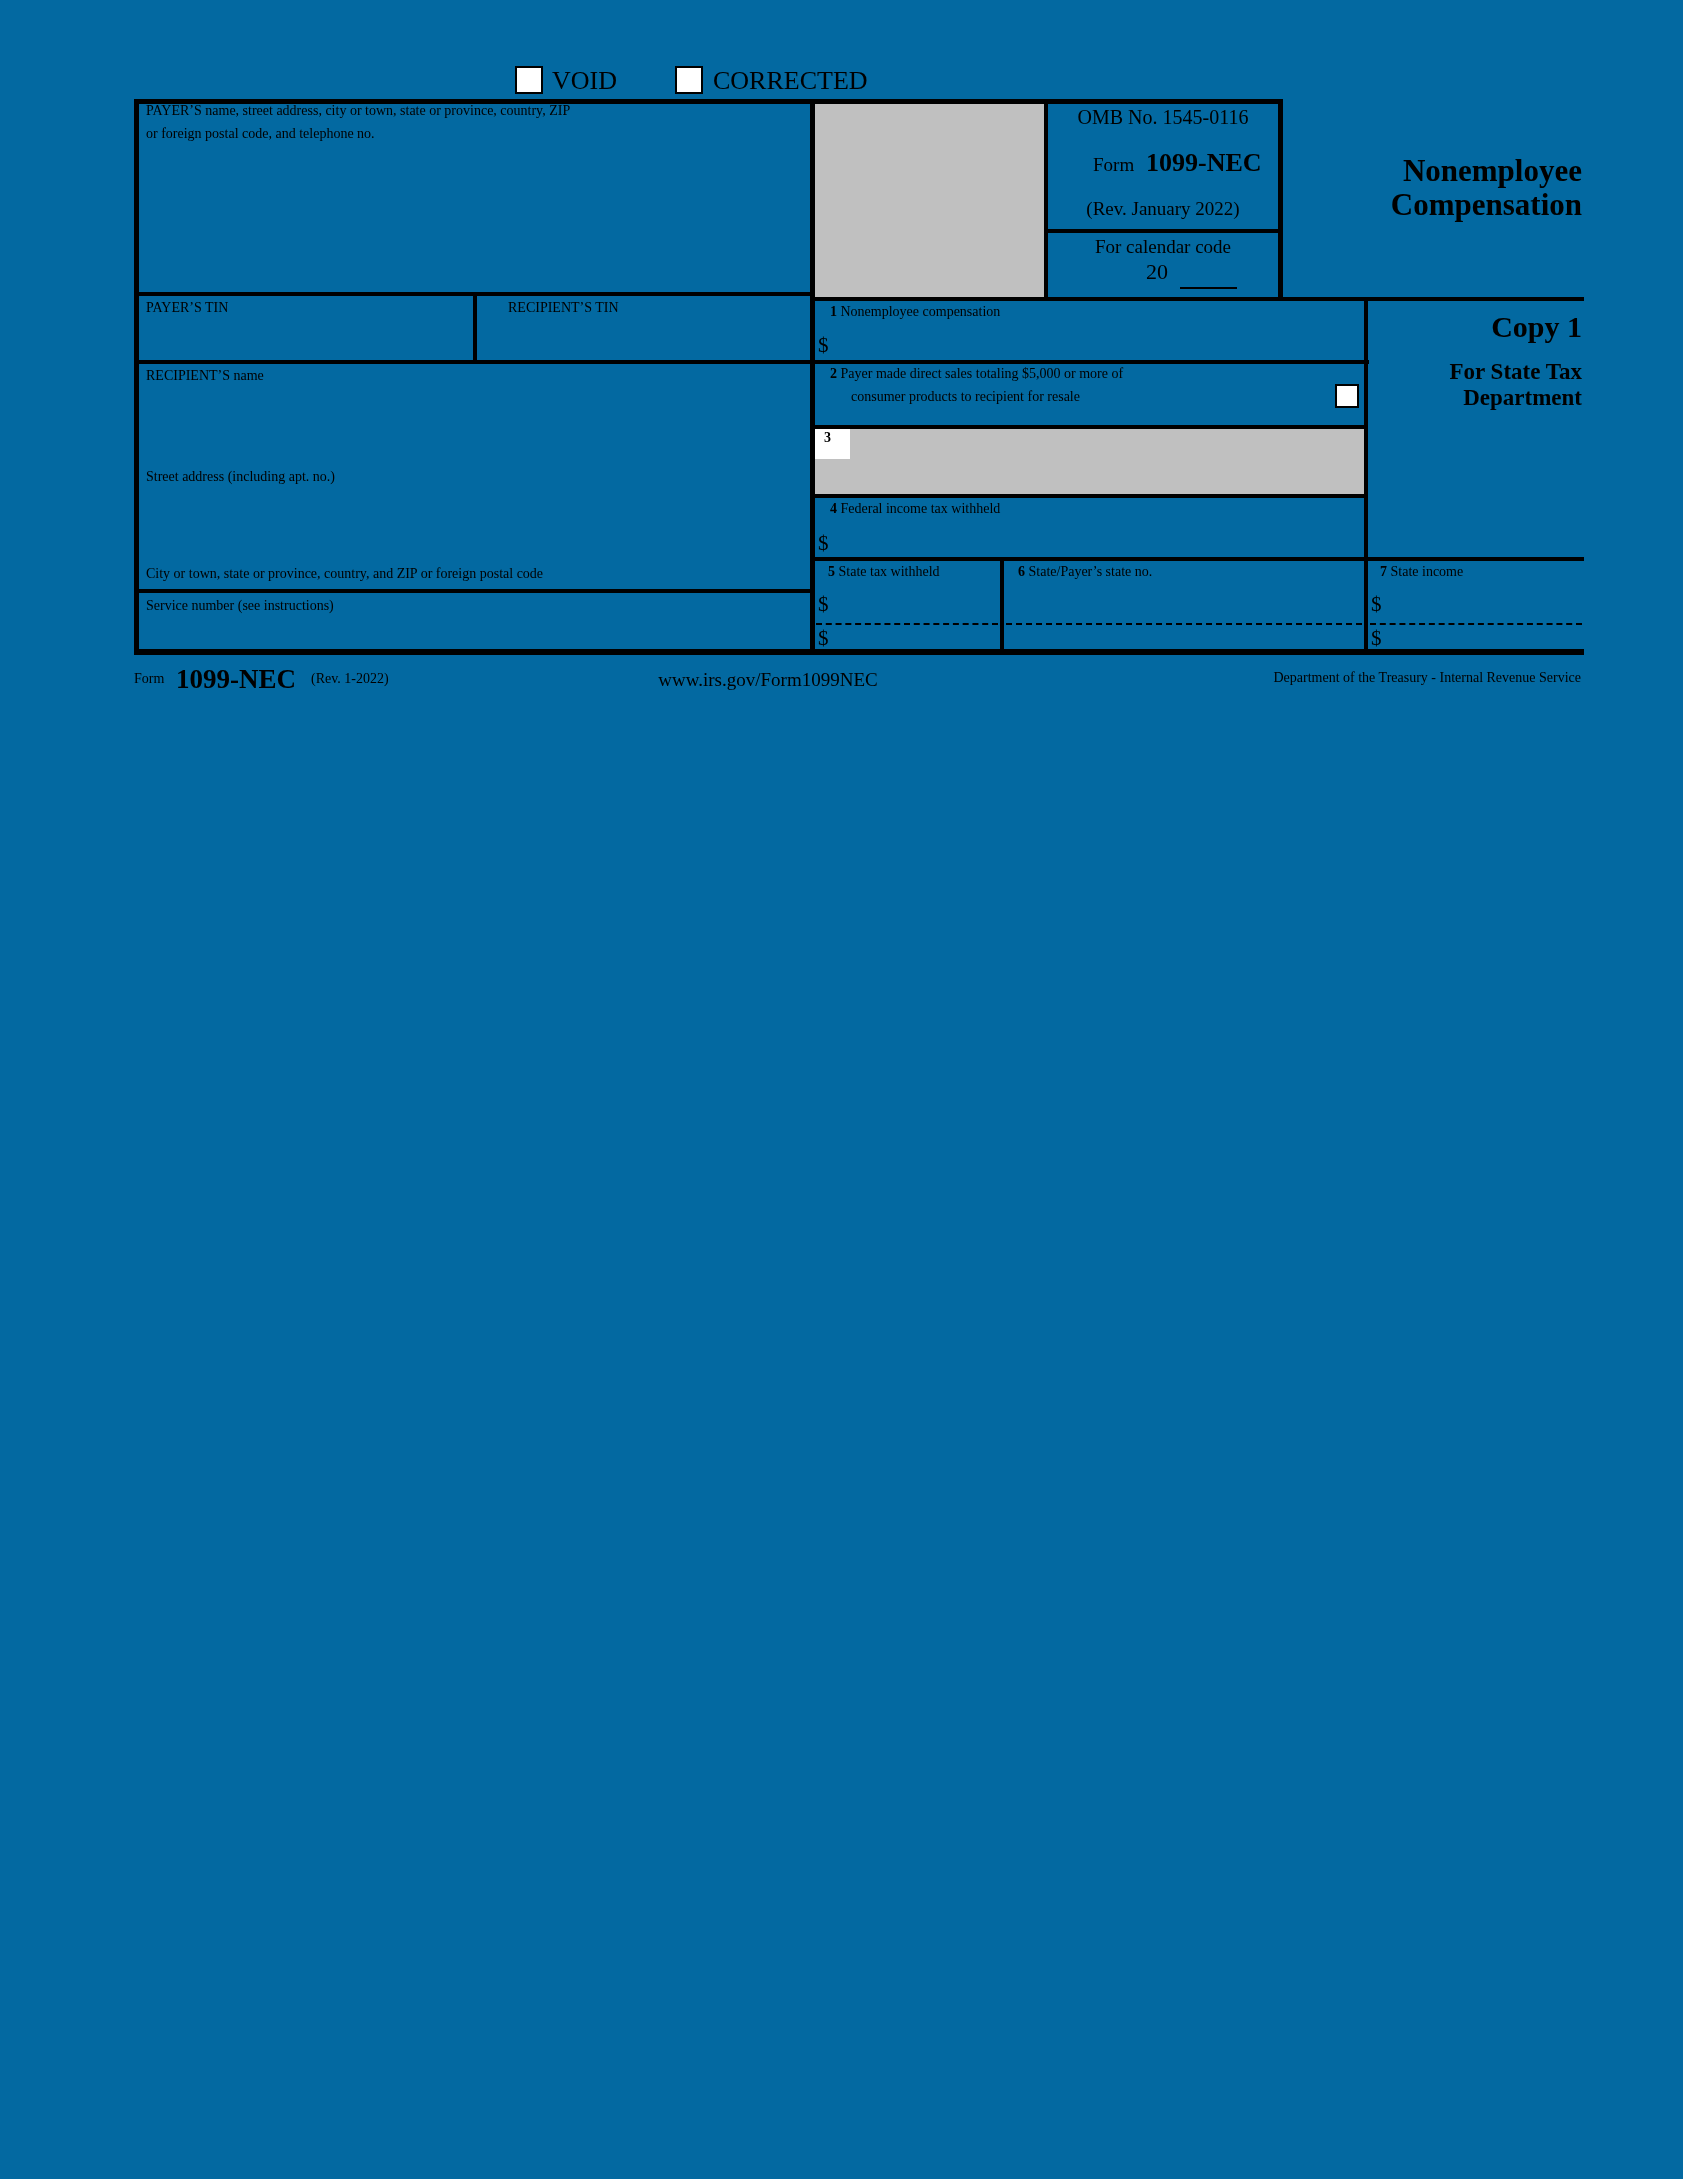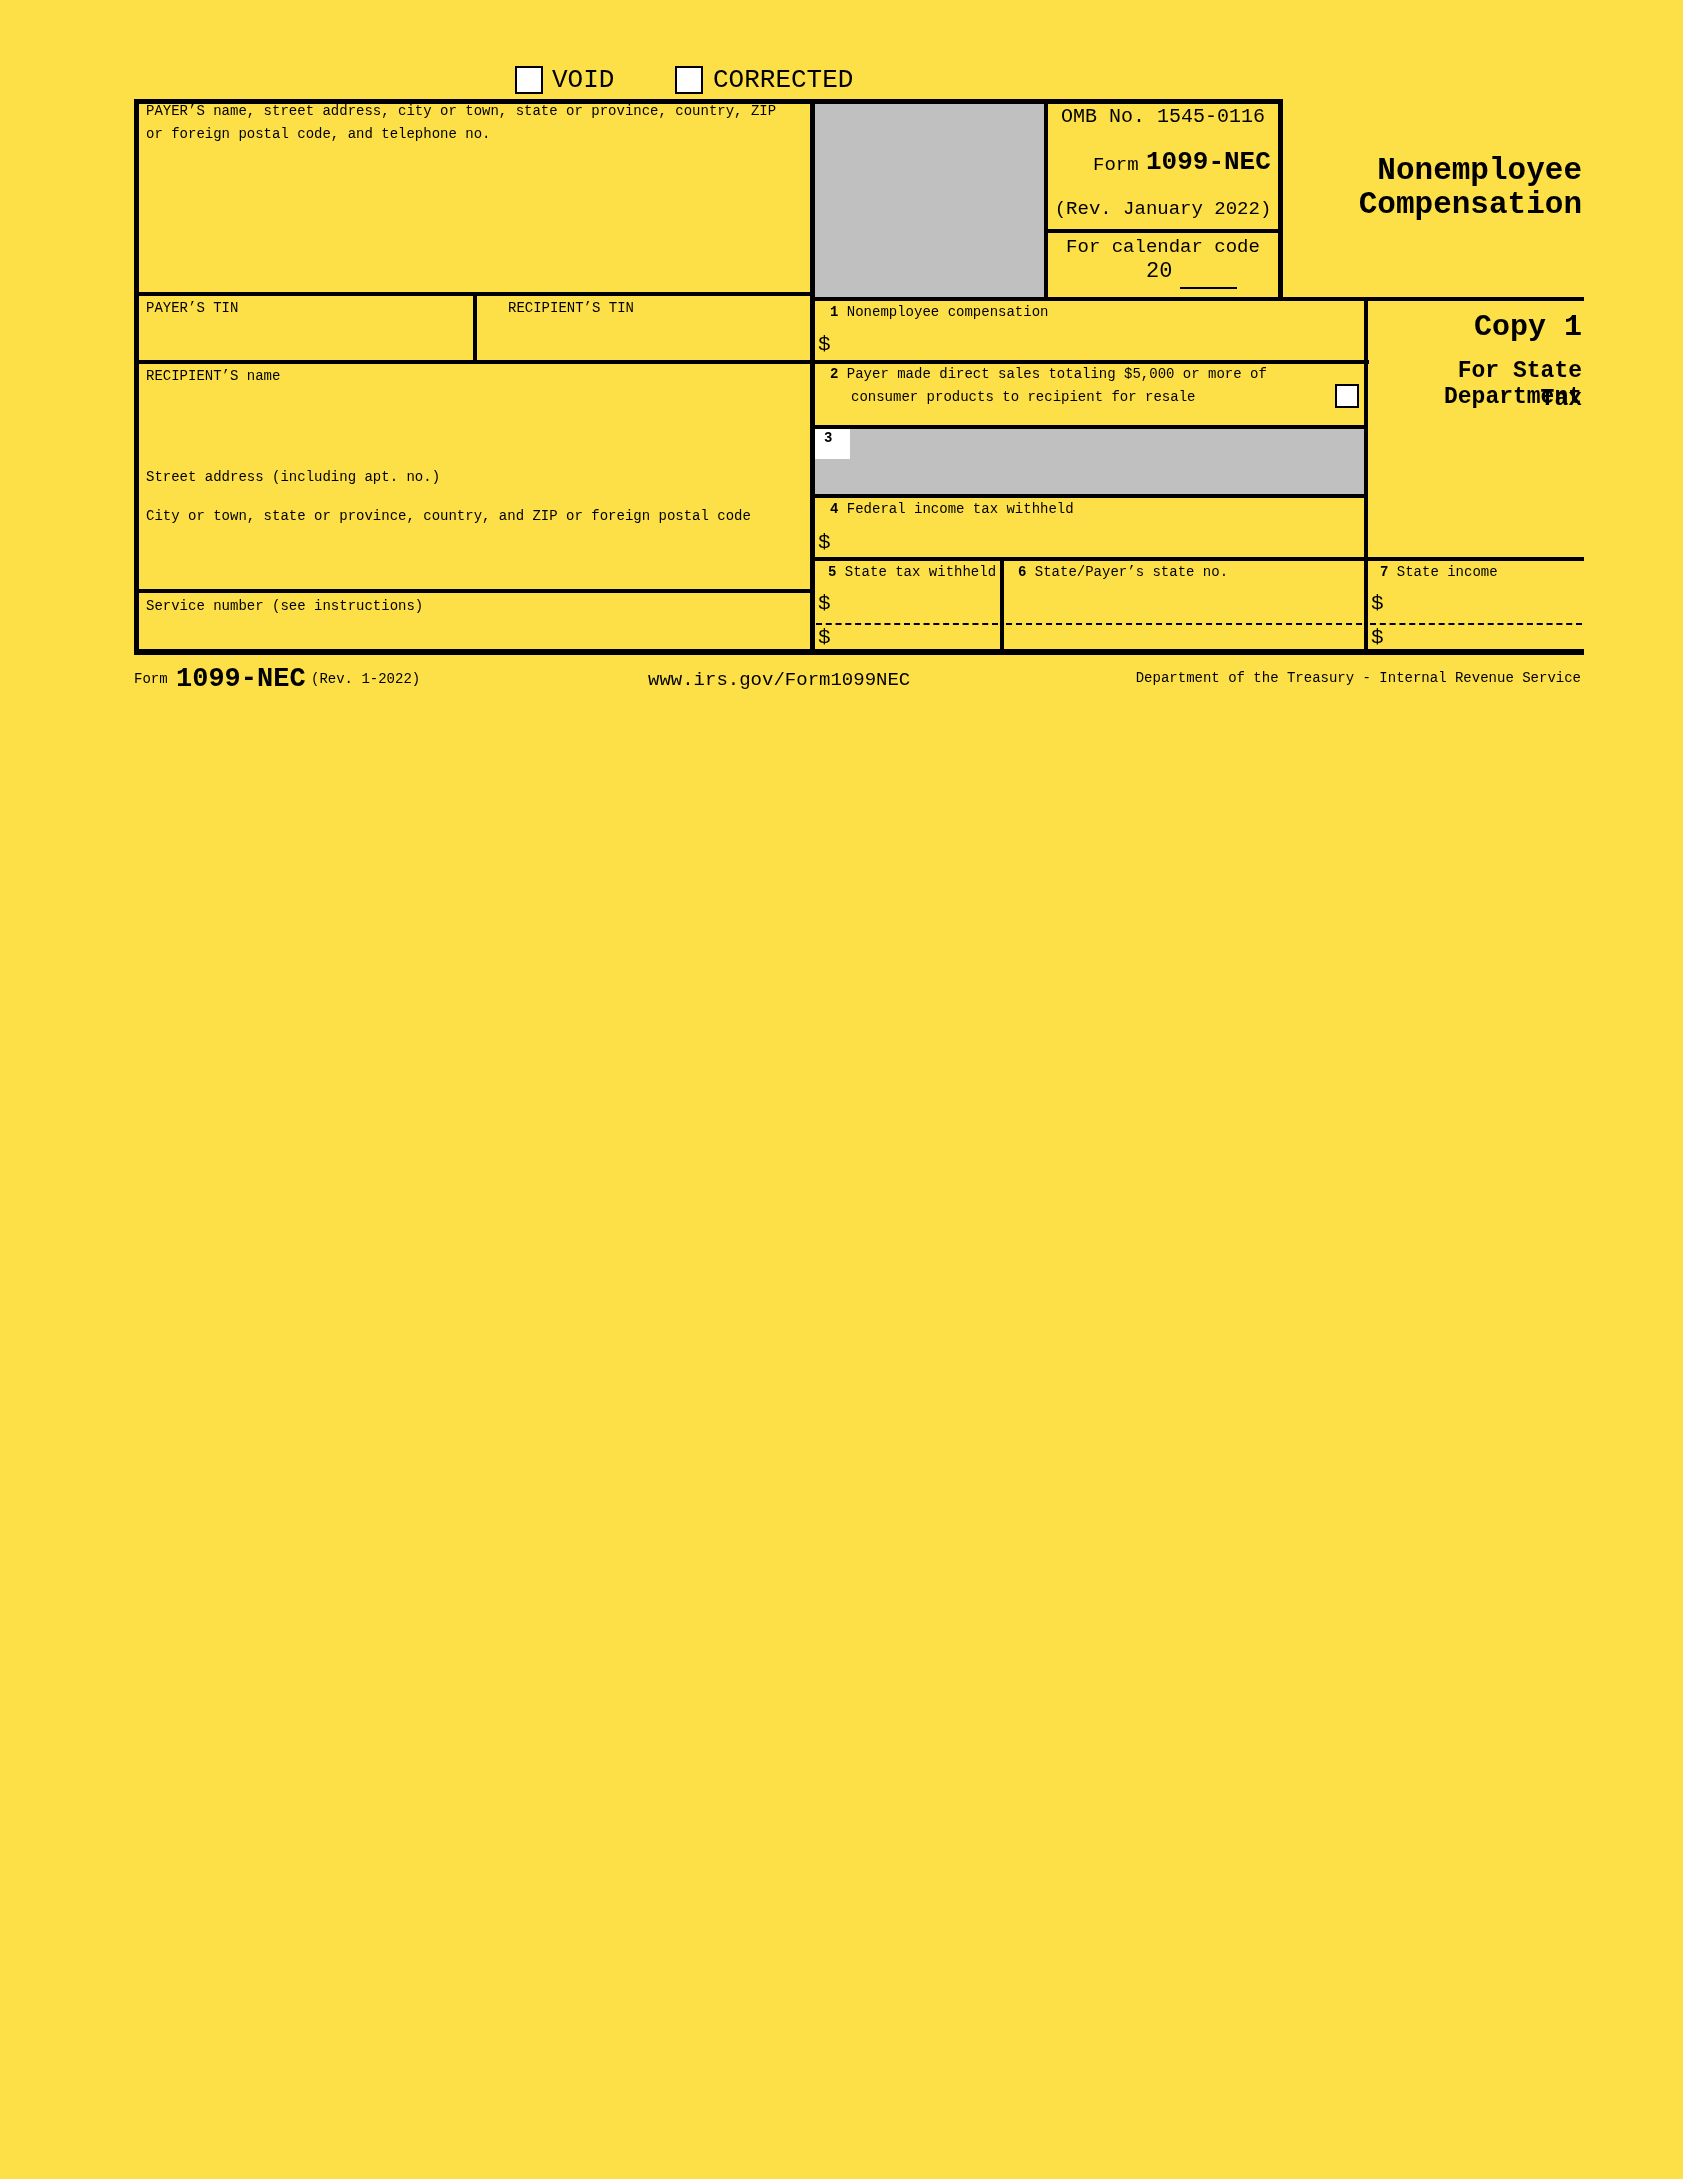--- a/index.html
+++ b/index.html
@@ -1,17 +1,17 @@
 <!DOCTYPE html>
 <html><head>
 <meta charset="utf-8">
 <style>
   html,body{margin:0;padding:0;background:#fff;}
-  #canvas{position:relative;width:1683px;height:2179px;background:#fde047;
-          font-family:Liberation Mono, monospace;color:#000;overflow:hidden;}
+  #canvas{position:relative;width:1683px;height:2179px;background:#0369a1;
+          font-family:Liberation Serif, serif;color:#000;overflow:hidden;}
   .hl,.vl{position:absolute;background:#000;}
   .gray{position:absolute;}
   .whitebox{position:absolute;background:#fff;}
   .lbl{position:absolute;font-size:14px;line-height:1.2;white-space:nowrap;}
   .bold{font-weight:bold;}
   .dollar{position:absolute;font-size:21px;}
   .dash{position:absolute;border-top:2px dashed #000;height:0;}
   .cb{position:absolute;width:24px;height:24px;border:2px solid #000;background:#fff;}
   .field{position:absolute;}
   .ctr{text-align:center;}
@@ -52,21 +52,21 @@
   <div class="dash" style="left:1006px;top:623px;width:356px;"></div>
   <div class="dash" style="left:1370px;top:623px;width:212px;"></div>
   <div class="hl" style="left:1180px;top:287px;width:57px;height:2px;"></div>
 
   <div class="lbl" style="left:146px;top:103px;">PAYER’S name, street address, city or town, state or province, country, ZIP</div>
   <div class="lbl" style="left:146px;top:126px;">or foreign postal code, and telephone no.</div>
   <div class="lbl" style="left:146px;top:300px;">PAYER’S TIN</div>
   <div class="lbl" style="left:487px;top:300px;margin-left:21px;">RECIPIENT’S TIN</div>
   <div class="lbl" style="left:146px;top:368px;">RECIPIENT’S name</div>
   <div class="lbl" style="left:146px;top:469px;">Street address (including apt. no.)</div>
-  <div class="lbl" style="left:146px;top:508px;">City or town, state or province, country, and ZIP or foreign postal code</div>
+  <div class="lbl" style="left:146px;top:566px;">City or town, state or province, country, and ZIP or foreign postal code</div>
   <div class="lbl" style="left:146px;top:598px;">Service number (see instructions)</div>
 
   <div class="lbl ctr" style="left:1048px;top:105px;width:230px;font-size:20px;">OMB No. 1545-0116</div>
   <div class="lbl" style="left:1093px;top:154px;font-size:19px;">Form</div>
   <div class="lbl bold" style="left:1146px;top:147px;font-size:26px;">1099-NEC</div>
   <div class="lbl ctr" style="left:1048px;top:198px;width:230px;font-size:19px;">(Rev. January 2022)</div>
   <div class="lbl ctr" style="left:1048px;top:236px;width:230px;font-size:19px;">For calendar code</div>
   <div class="lbl" style="left:1146px;top:259px;font-size:22px;">20</div>
   <div class="field" style="left:1180px;top:257px;width:59px;height:28px;"></div>
 

